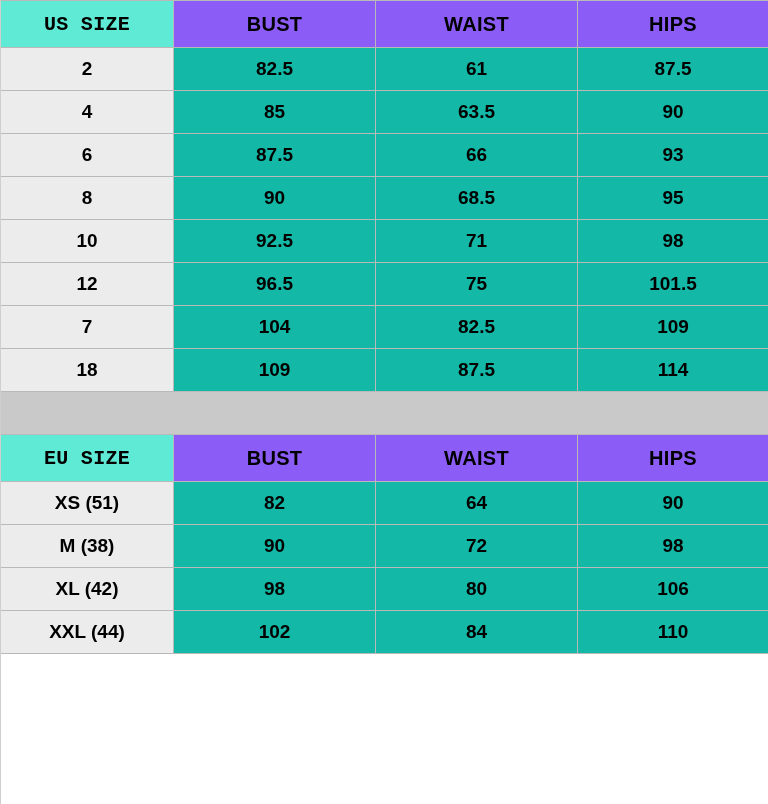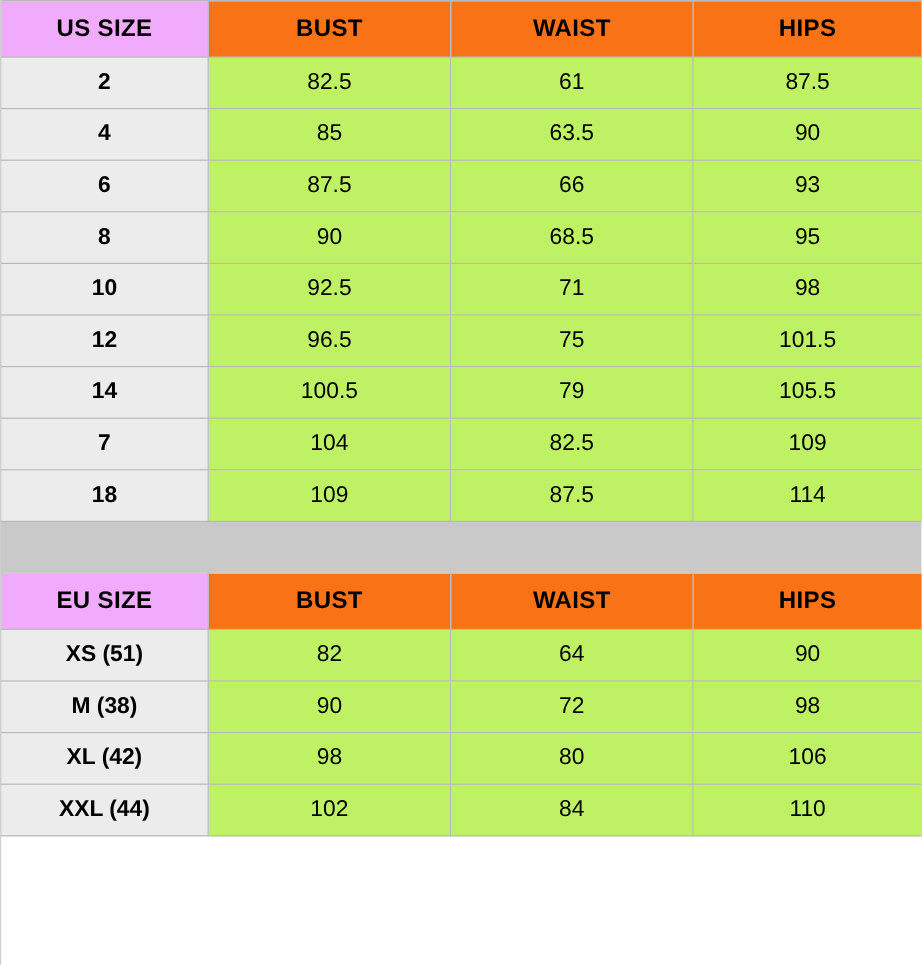--- a/index.html
+++ b/index.html
@@ -34,38 +34,39 @@
     font-size: 19px;
   }
   
   col.c1 { width: 173px; }
   col.c2 { width: 202px; }
   col.c3 { width: 202px; }
   col.c4 { width: 191px; }
 
   
   tr.header-row th {
-    background: #f97316;
+    background: #8b5cf6;
     font-weight: bold;
     font-size: 20px;
     letter-spacing: 0.3px;
     height: 46px;
   }
   tr.header-row th.first-col {
-    background: #f0abfc;
+    background: #5eead4;
+    font-family: Liberation Mono, monospace;
   }
   
   td.first-col {
     background: #ececec;
     font-weight: bold;
     font-size: 19px;
   }
   td.data-cell {
-    background: #bef264;
-    font-weight: normal;
+    background: #14b8a6;
+    font-weight: bold;
   }
   .spacer {
     height: 42px;
     background: #c9c9c9;
     width: 768px;
   }
   
   .page:before {
     content: "";
     position: absolute;
@@ -125,26 +126,20 @@
         <td class="data-cell">71</td>
         <td class="data-cell">98</td>
       </tr>
       <tr>
         <td class="first-col">12</td>
         <td class="data-cell">96.5</td>
         <td class="data-cell">75</td>
         <td class="data-cell">101.5</td>
       </tr>
       <tr>
-        <td class="first-col">14</td>
-        <td class="data-cell">100.5</td>
-        <td class="data-cell">79</td>
-        <td class="data-cell">105.5</td>
-      </tr>
-      <tr>
         <td class="first-col">7</td>
         <td class="data-cell">104</td>
         <td class="data-cell">82.5</td>
         <td class="data-cell">109</td>
       </tr>
       <tr>
         <td class="first-col">18</td>
         <td class="data-cell">109</td>
         <td class="data-cell">87.5</td>
         <td class="data-cell">114</td>

